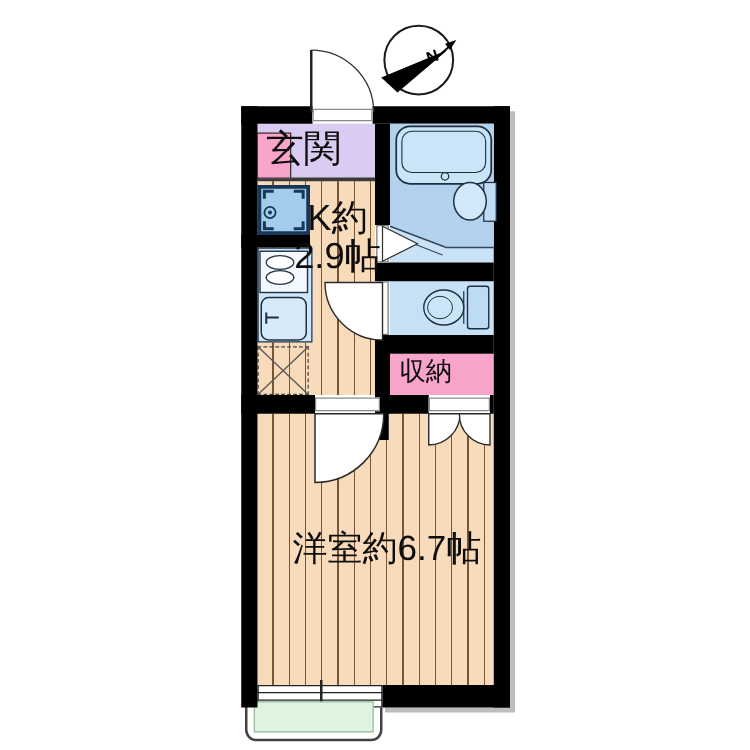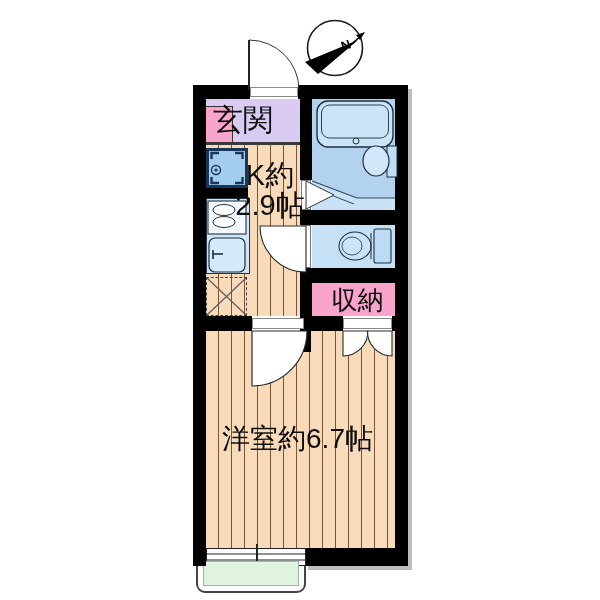--- a/index.html
+++ b/index.html
@@ -123,17 +123,17 @@
     <text x="343" y="51" transform="rotate(-20 343 51)" font-size="13" font-weight="bold" fill="#000" font-family="Liberation Sans, sans-serif">N</text>
   </svg>
 
   <div class="abs label" style="left:206px;top:104px;width:74px;font-size:30px;">玄関</div>
 
   <div class="abs label" style="left:218px;top:160px;width:104px;font-size:29px;">
     <div>K約</div>
     <div>2.9帖</div>
   </div>
 
-  <div class="abs label" style="left:316px;top:287px;width:83px;font-size:26px;">収納</div>
+  <div class="abs label" style="left:299px;top:287px;width:83px;font-size:21px;">収納</div>
 
-  <div class="abs label" style="left:206px;top:424px;width:183px;font-size:28px;">洋室約6.7帖</div>
+  <div class="abs label" style="left:218px;top:424px;width:183px;font-size:28px;">洋室約6.7帖</div>
 
 </div>
 
 </body></html>

